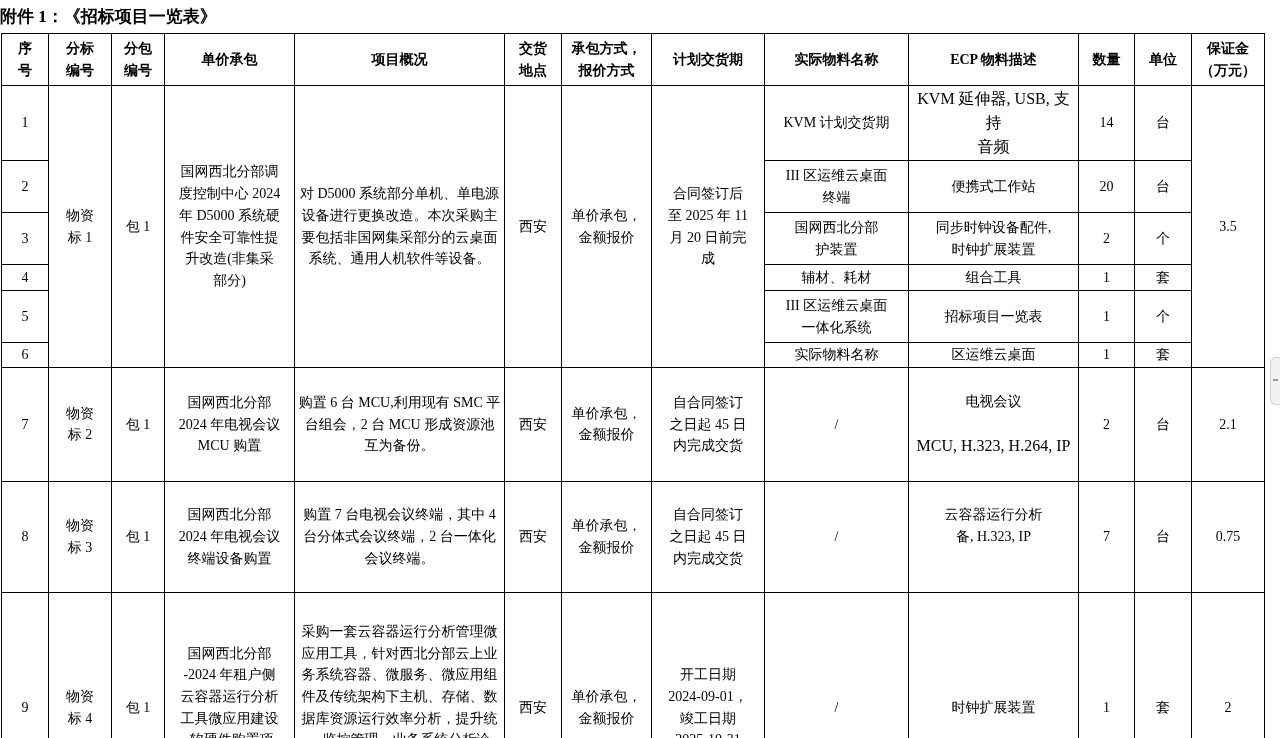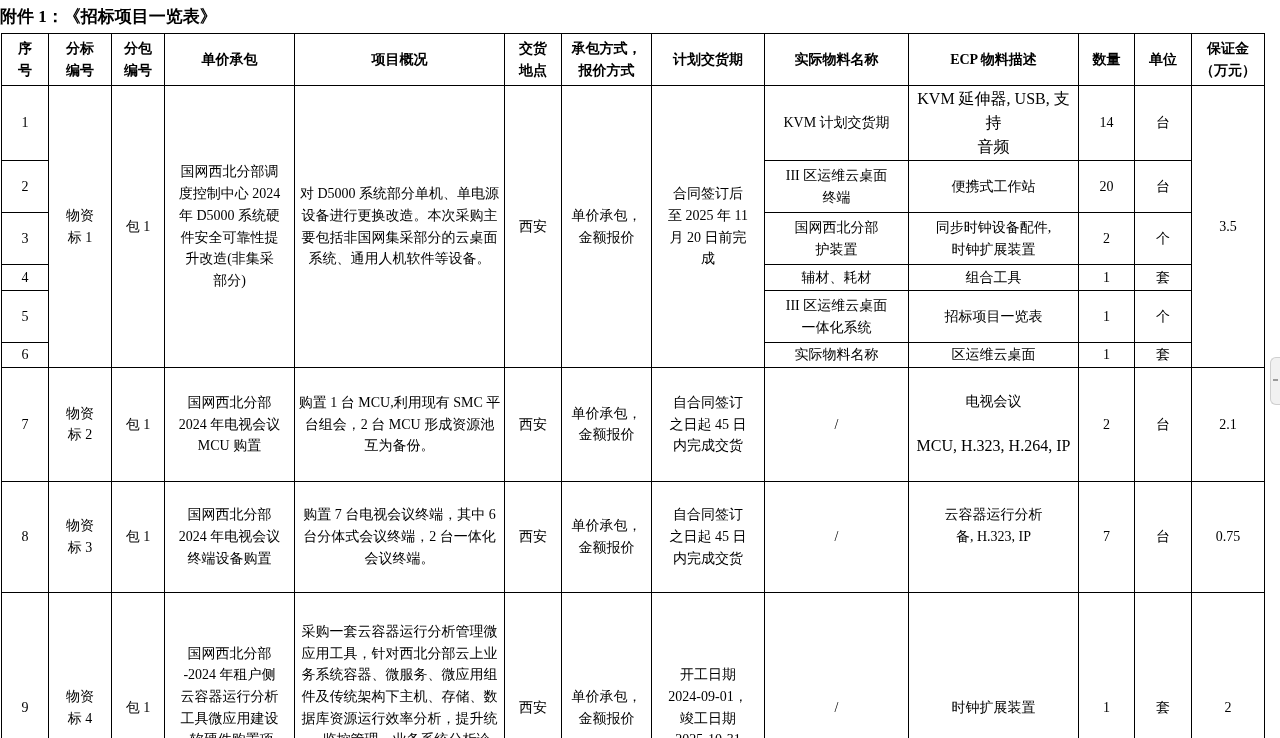--- a/index.html
+++ b/index.html
@@ -157,21 +157,21 @@
   </tr>
 
   <tr class="r7">
     <td>7</td>
     <td>物资
 标 2</td>
     <td>包 1</td>
     <td>国网西北分部
 2024 年电视会议
 MCU 购置</td>
-    <td>购置 1 台 MCU,利用现有 SMC 平台组会，2 台 MCU 形成资源池互为备份。</td>
+    <td>购置 6 台 MCU,利用现有 SMC 平台组会，2 台 MCU 形成资源池互为备份。</td>
     <td>西安</td>
     <td>单价承包，
 金额报价</td>
     <td>自合同签订
 之日起 45 日
 内完成交货</td>
     <td>/</td>
     <td>
       <div>电视会议</div>
       <div class="sub">MCU, H.323, H.264, IP</div>
@@ -182,21 +182,21 @@
   </tr>
 
   <tr class="r8">
     <td>8</td>
     <td>物资
 标 3</td>
     <td>包 1</td>
     <td>国网西北分部
 2024 年电视会议
 终端设备购置</td>
-    <td>购置 7 台电视会议终端，其中 6 台分体式会议终端，2 台一体化会议终端。</td>
+    <td>购置 7 台电视会议终端，其中 4 台分体式会议终端，2 台一体化会议终端。</td>
     <td>西安</td>
     <td>单价承包，
 金额报价</td>
     <td>自合同签订
 之日起 45 日
 内完成交货</td>
     <td>/</td>
     <td>
       <div>云容器运行分析
 备, H.323, IP</div>

